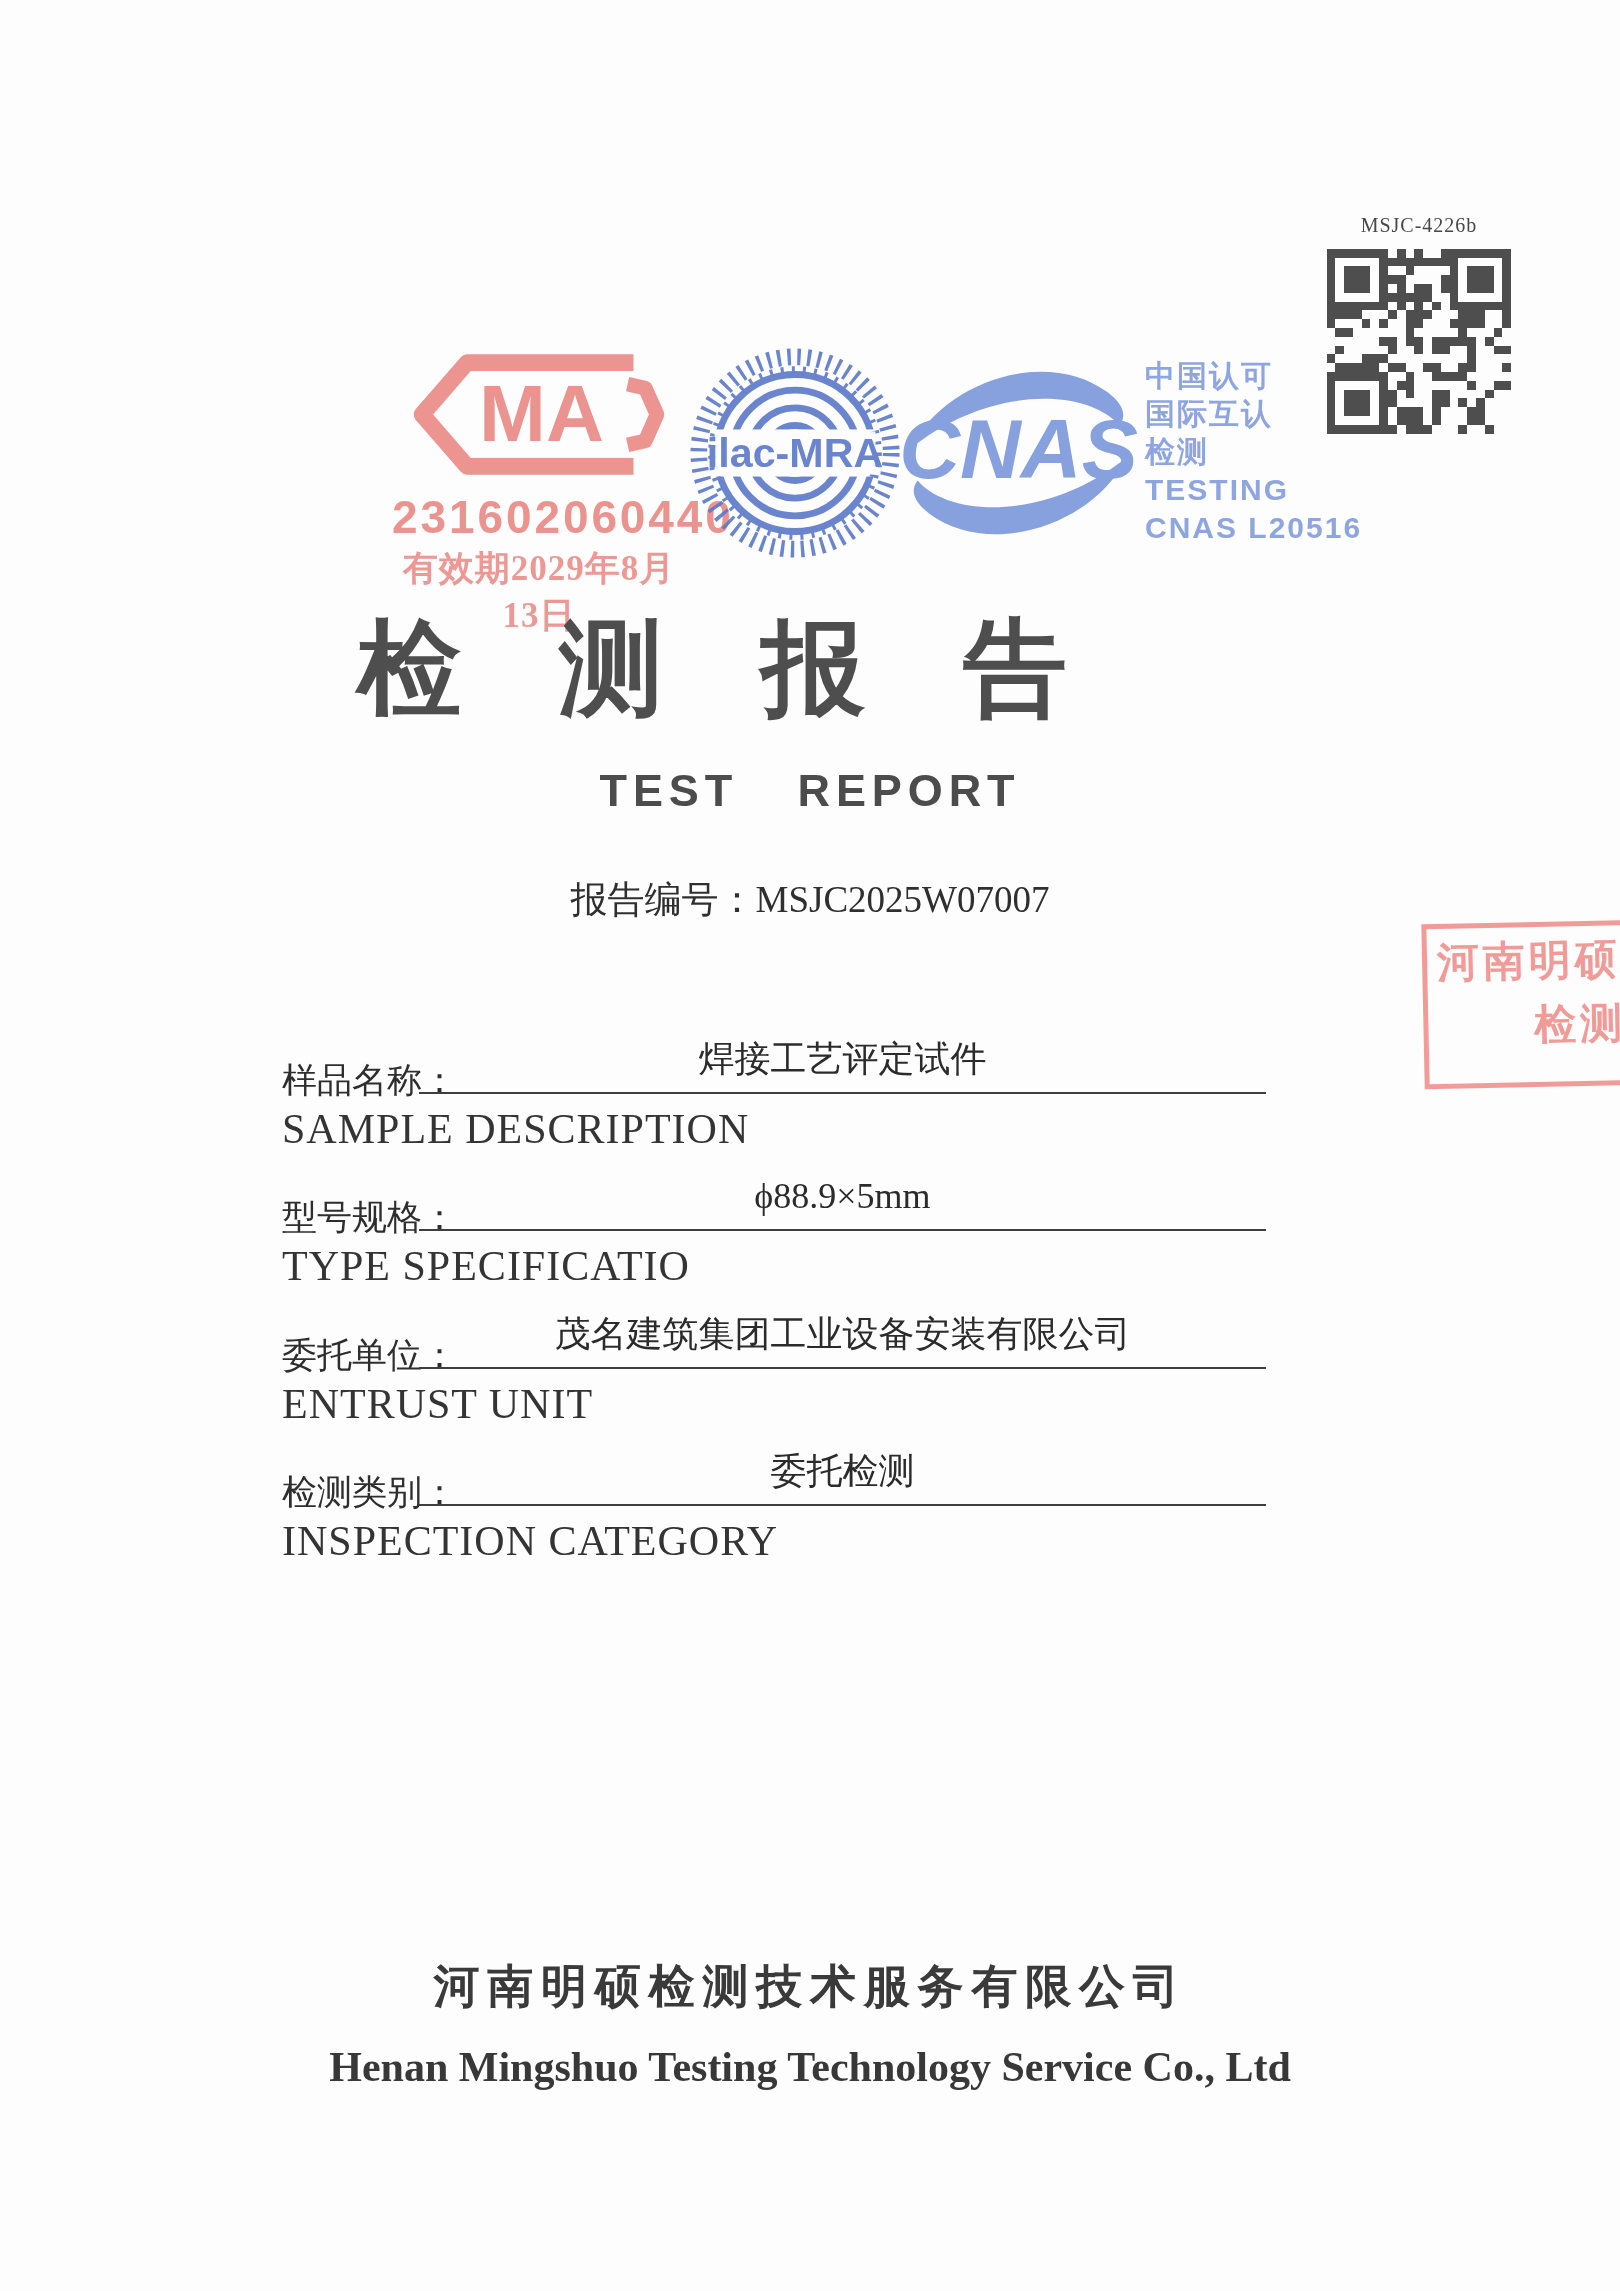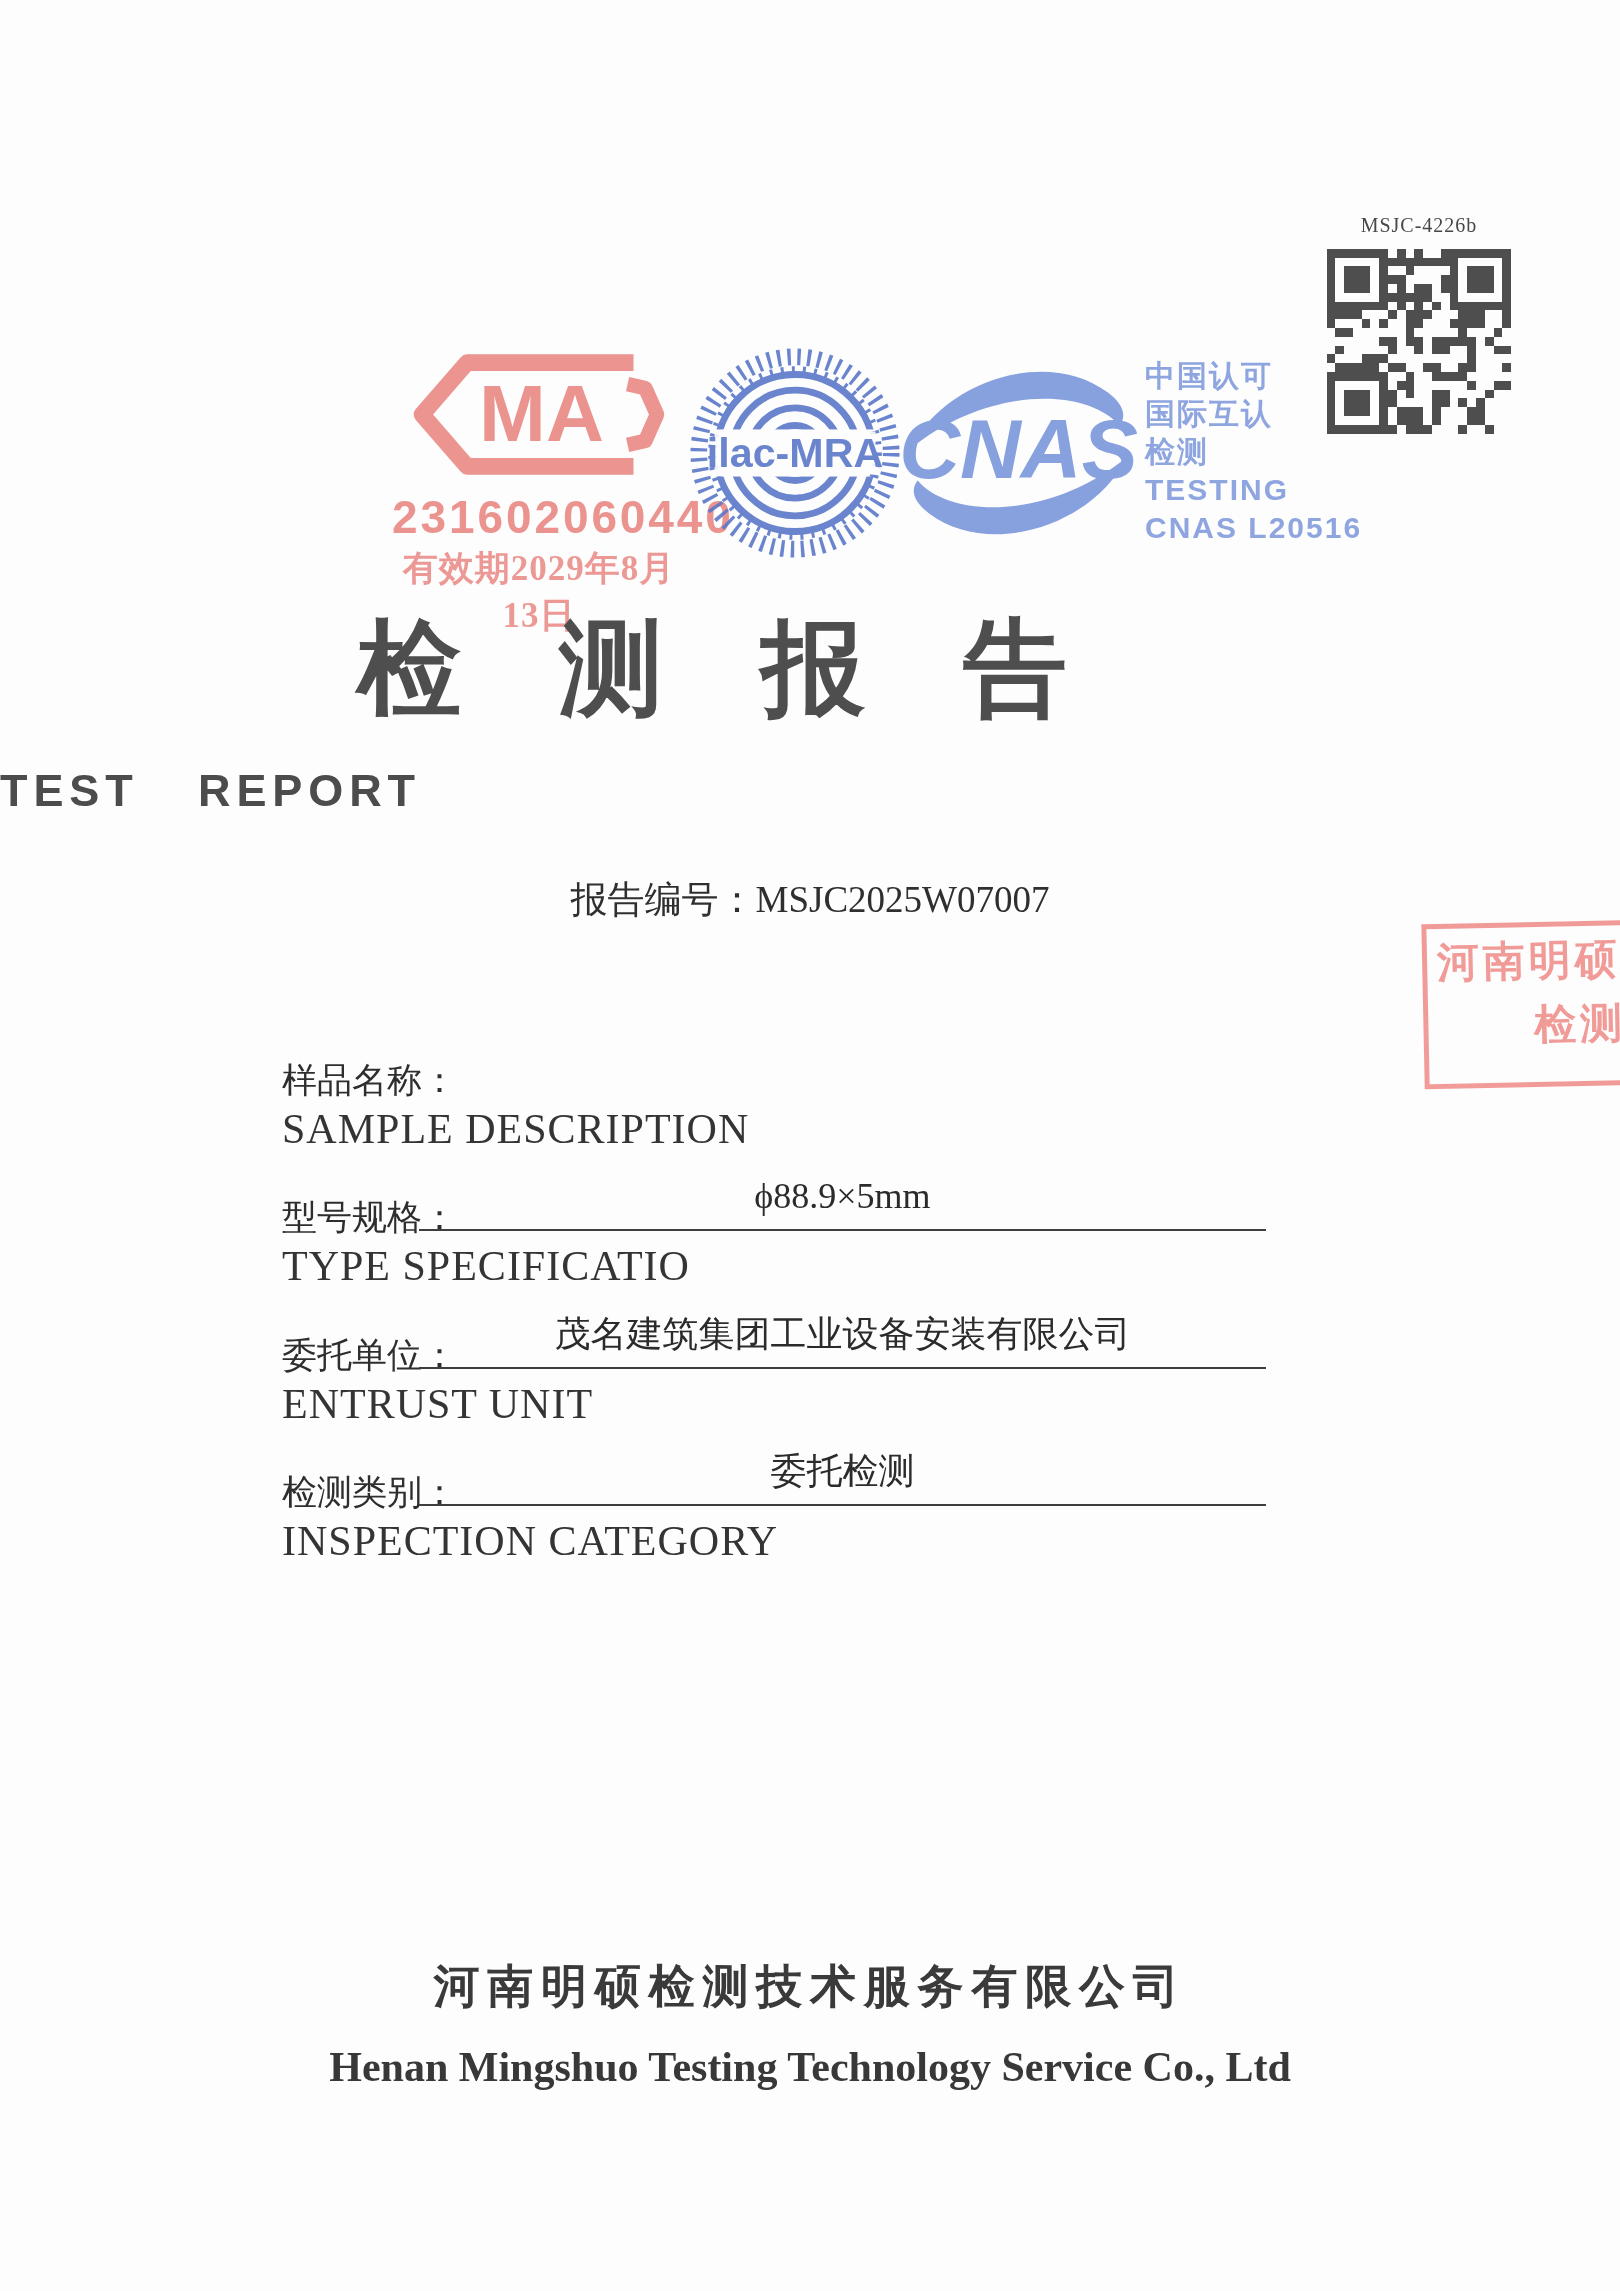--- a/index.html
+++ b/index.html
@@ -18,21 +18,21 @@
   .cma-number{font-size:46px;letter-spacing:2.9px;margin-top:2px;font-family:"Liberation Sans",sans-serif;font-weight:bold;opacity:.85;}
   .cma-validity{font-size:35px;letter-spacing:1px;margin-top:1px;font-weight:bold;opacity:.8;}
   .stamp-ilac{position:absolute;left:689px;top:347px;opacity:.9;}
   .stamp-cnas{position:absolute;left:900px;top:359px;opacity:.9;}
   .cnas-text{position:absolute;left:1137px;top:357px;line-height:38px;font-size:30px;
     font-family:"Liberation Sans",sans-serif;font-weight:bold;opacity:.85;letter-spacing:2px;}
   
   .title-cn{position:absolute;top:600px;left:0;width:100%;text-align:center;
     font-size:104px;font-weight:bold;color:#4e4e4e;letter-spacing:98px;
     transform:translateX(-49px);font-family:"Liberation Serif",serif;}
-  .title-en{position:absolute;top:765px;left:0;width:100%;
+  .title-en{position:absolute;top:765px;left:0;width:100%;text-align:center;
     font-size:45px;font-weight:bold;color:#4c4c4c;letter-spacing:5.9px;word-spacing:41px;
     font-family:"Liberation Sans","DejaVu Sans",sans-serif;}
   .report-line{position:absolute;top:875px;left:0;width:100%;text-align:center;
     font-size:37px;color:#2f2f2f;}
   
   .stamp-partial{position:absolute;left:1423px;top:921px;width:294px;height:149px;
     border:5.9px solid;transform:rotate(-1.2deg);padding:5.9px 5.9px 0 9.8px;opacity:.85;}
   .stamp-partial .l1{font-size:42px;font-weight:bold;letter-spacing:3.9px;text-align:left;}
   .stamp-partial .l2{font-size:42px;font-weight:bold;letter-spacing:3.9px;text-align:left;padding-left:96px;margin-top:7.8px;}
   
@@ -549,20 +549,23 @@
     <span>报告编号：</span><span>MSJC2025W07007</span>
   </div>
 
   <div class="stamp-partial" style="color: rgb(239, 139, 135);">
     <div class="l1">河南明硕检</div>
     <div class="l2">检测报</div>
   </div>
 
   <div class="field-row" style="top:1031px;">
     <span class="field-label-cn">样品名称：</span>
+    <div class="field-underline">
+      <div class="field-value">焊接工艺评定试件</div>
+    </div>
     <span class="field-label-en">SAMPLE DESCRIPTION</span>
   </div>
 
   <div class="field-row" style="top:1168px;">
     <span class="field-label-cn">型号规格：</span>
     <div class="field-underline">
       <div class="field-value">ϕ88.9×5mm</div>
     </div>
     <span class="field-label-en">TYPE SPECIFICATIO</span>
   </div>

